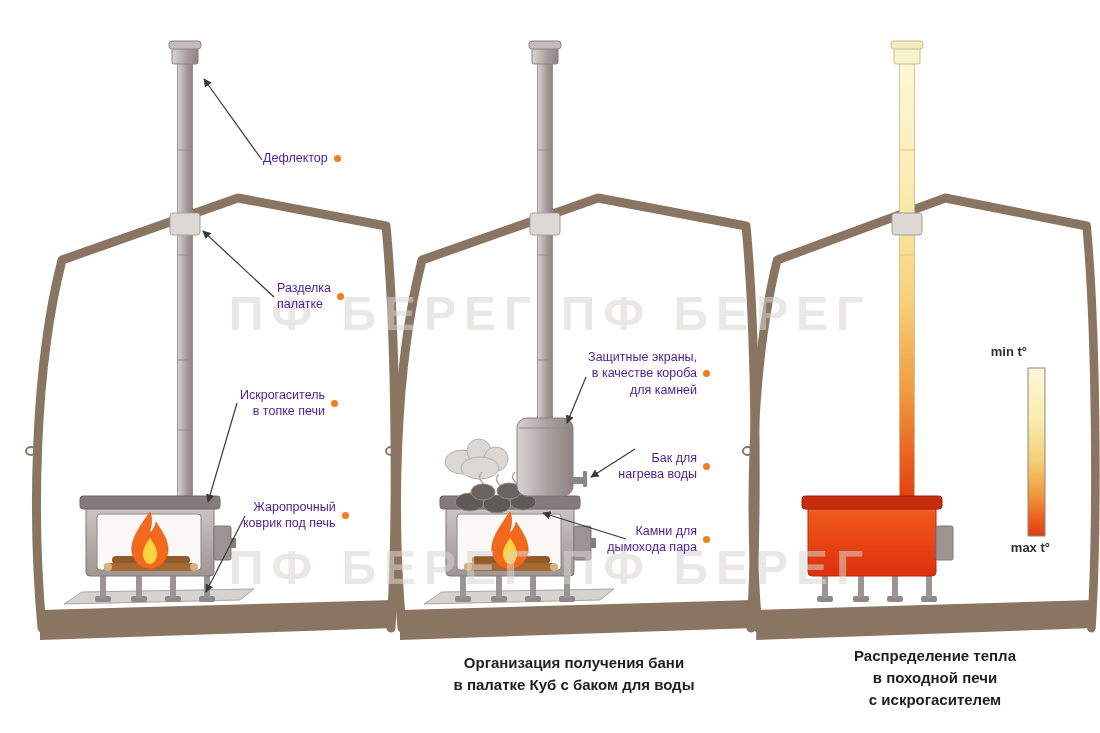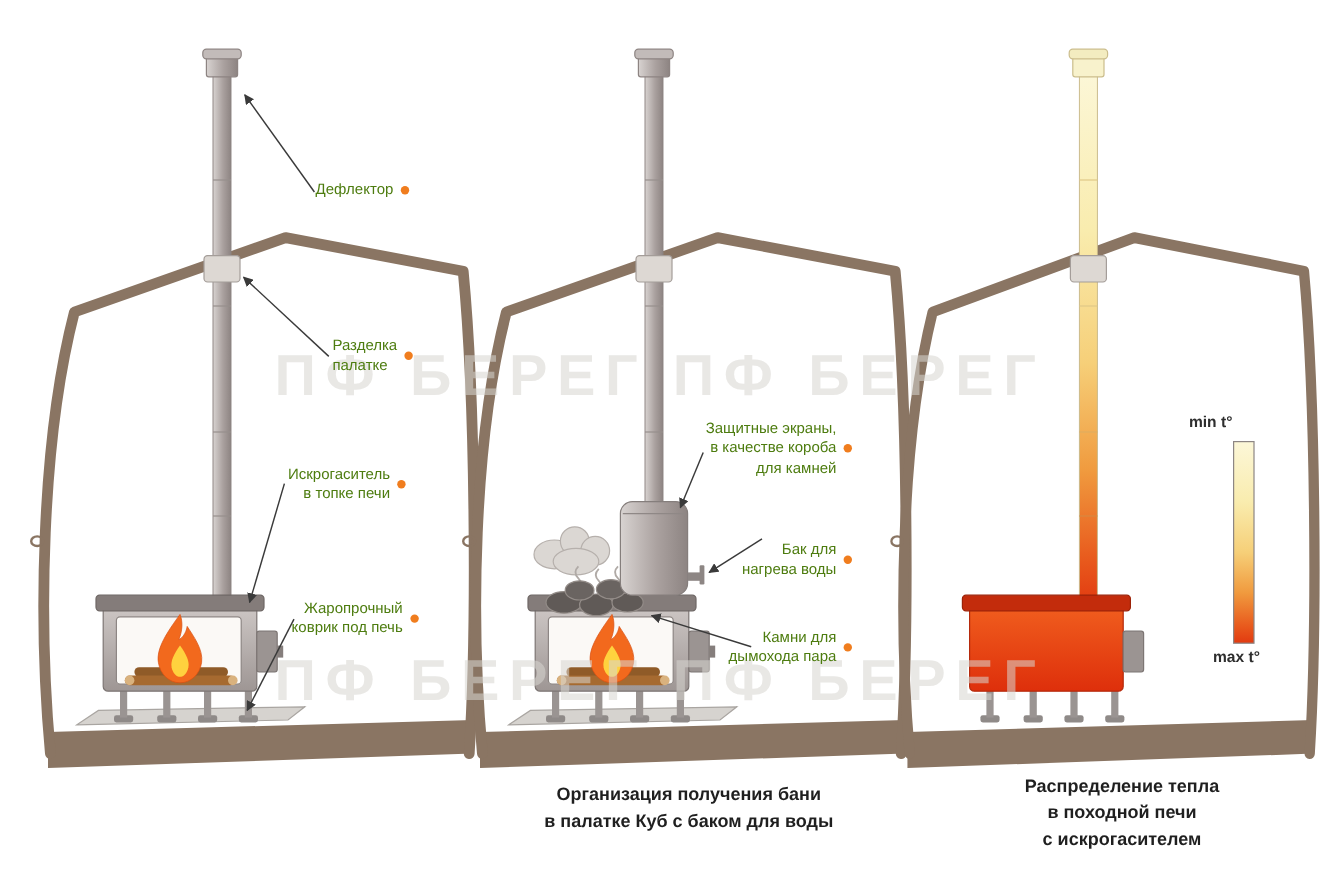--- a/index.html
+++ b/index.html
@@ -5,21 +5,21 @@
   html,body{margin:0;padding:0;background:#ffffff;}
   .canvas{position:relative;width:1100px;height:733px;overflow:hidden;background:#fff;
           font-family:"Liberation Sans",sans-serif;}
   svg.scene{position:absolute;left:0;top:0;z-index:1;}
   .watermark{position:absolute;left:0;width:100%;text-align:center;z-index:2;
              font-size:48px;font-weight:bold;letter-spacing:8px;color:#d8d6d1;opacity:.55;
              white-space:nowrap;pointer-events:none;}
   .wm1{top:286px;}
   .wm2{top:540px;}
   .callout{position:absolute;z-index:3;display:flex;align-items:center;gap:6px;
-           color:#4d7c0f;font-size:12.5px;line-height:1.3;}
+           color:#4c1d95;font-size:12.5px;line-height:1.3;}
   .callout .label-text{white-space:pre-line;}
   .align-right .label-text{text-align:right;}
   .align-left .label-text{text-align:left;}
   .dot{flex:0 0 auto;width:7px;height:7px;border-radius:50%;background:#f07d1e;}
   .caption{position:absolute;z-index:3;width:364px;text-align:center;font-weight:bold;
            font-size:15px;line-height:1.45;color:#1f1f1f;white-space:pre-line;}
   .cap1{left:30px;top:652px;}
   .cap2{left:392px;top:652px;}
   .cap3{left:753px;top:645px;}
   .legend-label{position:absolute;z-index:3;font-weight:bold;font-size:13px;color:#2e2e2e;

